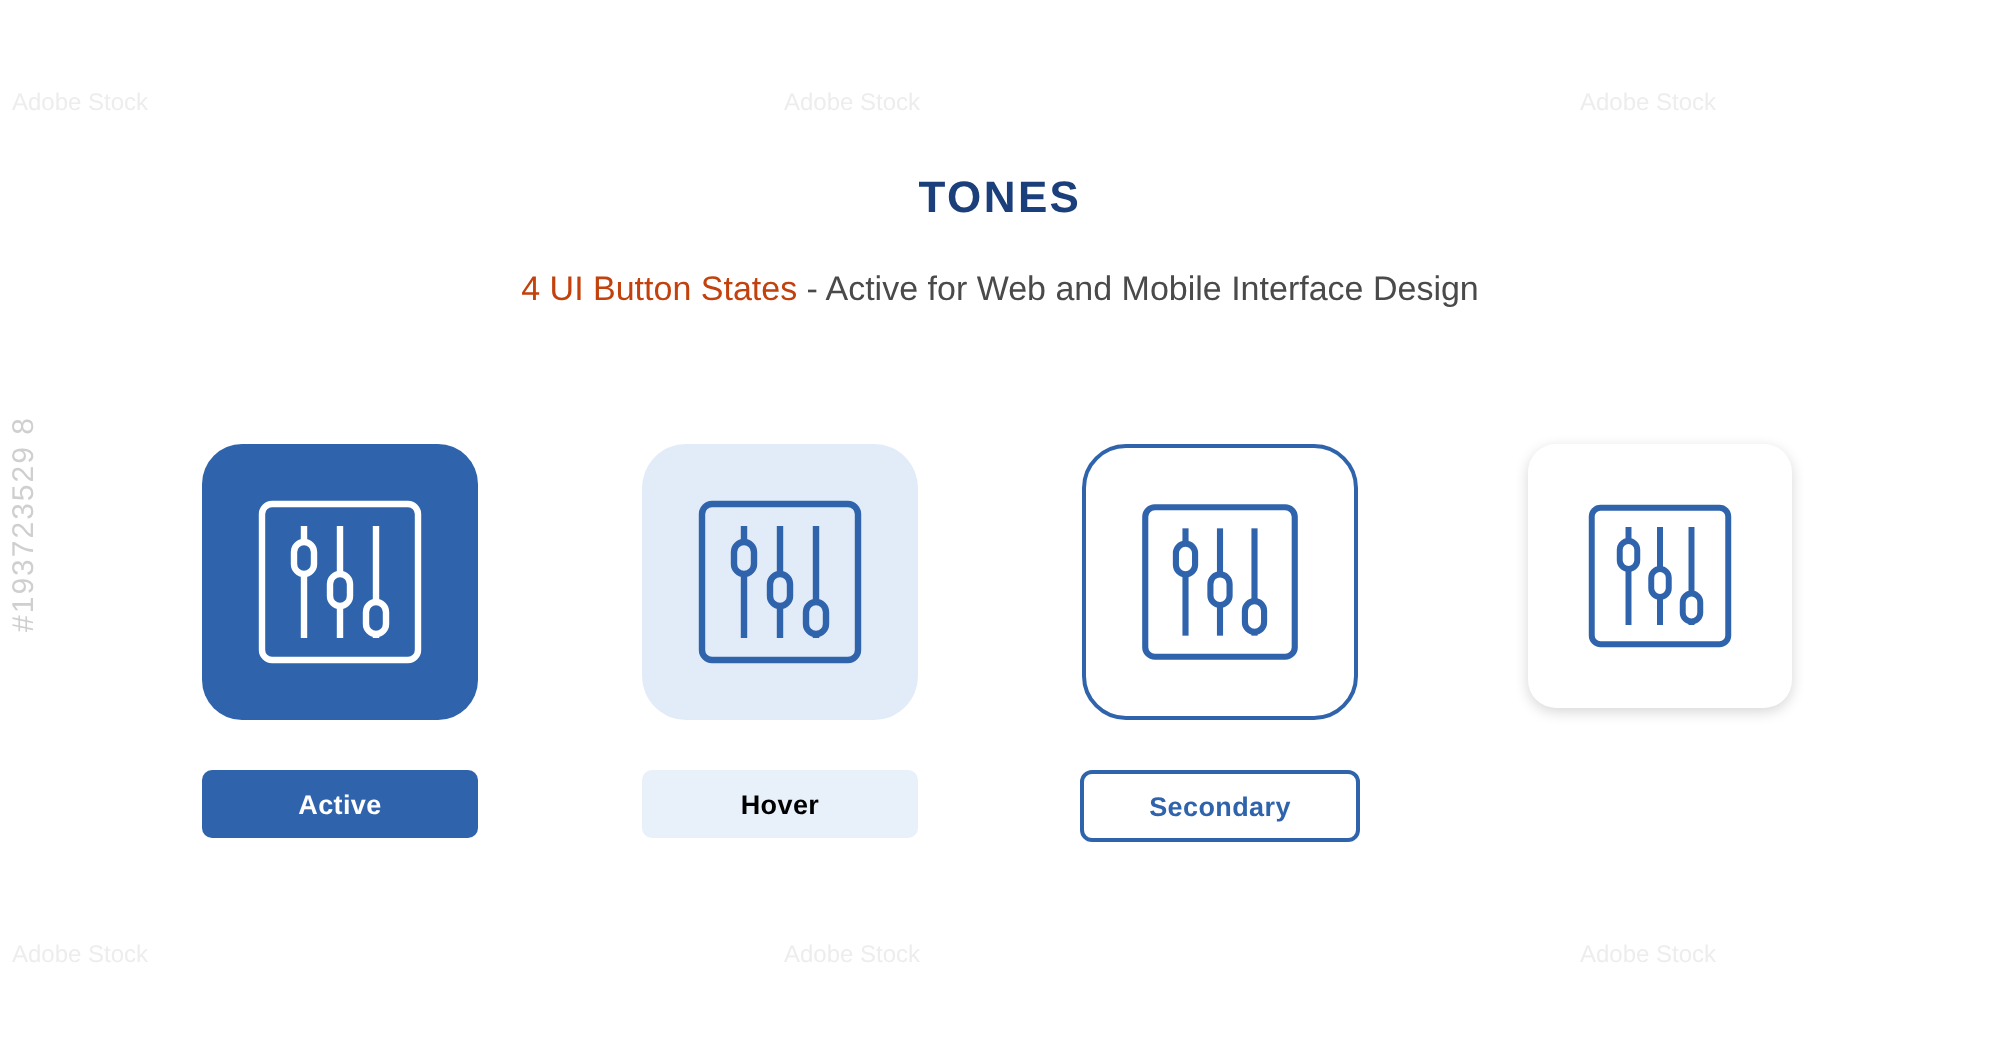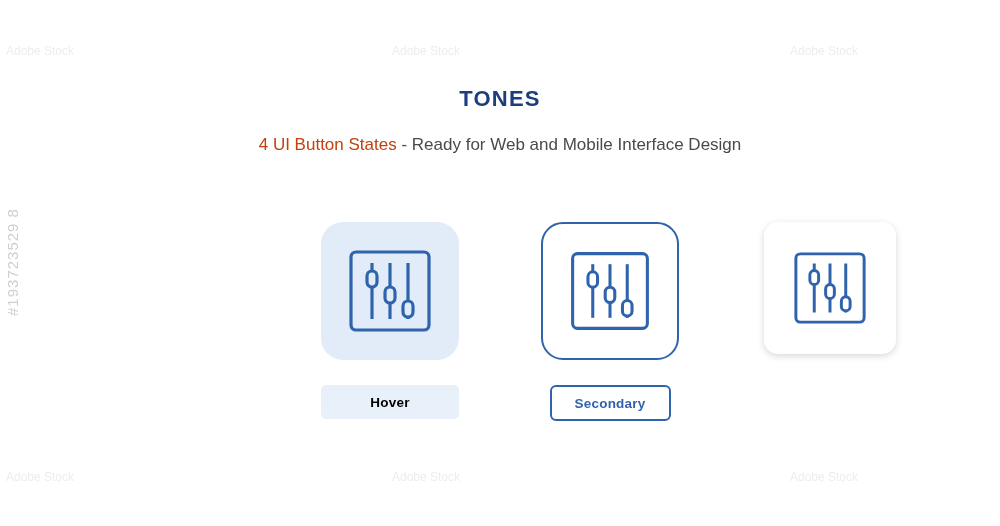--- a/index.html
+++ b/index.html
@@ -136,21 +136,21 @@
   .label-hover {
     background: #e8f0fa;
     color: #000000;
     border-radius: 5px;
   }
   .label-secondary {
     background: #ffffff;
     color: #2f64ac;
     border: 2px solid #2f64ac;
     border-radius: 6px;
-    width: 121px;
+    width: 140px;
     height: 36px;
   }
   .label-inactive {
     background: #ffffff;
     color: #30527e;
     border-radius: 5px;
     box-shadow: 0 2px 6px rgba(0,0,0,0.16);
   }
 </style>
 </head>
@@ -162,25 +162,39 @@
   <div class="wm-tile" style="left:6px;  top:44px;">Adobe Stock</div>
   <div class="wm-tile" style="left:6px;  top:470px;">Adobe Stock</div>
   <div class="wm-tile" style="left:392px;top:470px;">Adobe Stock</div>
   <div class="wm-tile" style="left:790px;top:470px;">Adobe Stock</div>
   <div class="wm-tile" style="left:392px;top:44px;">Adobe Stock</div>
   <div class="wm-tile" style="left:790px;top:44px;">Adobe Stock</div>
 </div>
 
 <div class="title">TONES</div>
 <div class="subtitle">
-  <span class="strong">4 UI Button States</span><span> - Ready for Web and Mobile Interface Design</span>
+  <span class="strong">4 UI Button States</span><span> - Active for Web and Mobile Interface Design</span>
 </div>
 
 <div class="states">
 
+  <div class="state state-0">
+    <div class="tile tile-active">
+      <svg class="glyph" width="96" height="96" viewBox="0 0 96 96">
+        <rect x="9" y="9" width="78" height="78" rx="5" fill="none" stroke="#ffffff" stroke-width="3.2"></rect>
+        <line x1="30" y1="20" x2="30" y2="76" stroke="#ffffff" stroke-width="3.2"></line>
+        <line x1="48" y1="20" x2="48" y2="76" stroke="#ffffff" stroke-width="3.2"></line>
+        <line x1="66" y1="20" x2="66" y2="76" stroke="#ffffff" stroke-width="3.2"></line>
+        <rect x="25" y="28" width="10" height="16" rx="5" fill="#2f64ac" stroke="#ffffff" stroke-width="3.2"></rect>
+        <rect x="43" y="44" width="10" height="16" rx="5" fill="#2f64ac" stroke="#ffffff" stroke-width="3.2"></rect>
+        <rect x="61" y="58" width="10" height="16" rx="5" fill="#2f64ac" stroke="#ffffff" stroke-width="3.2"></rect>
+      </svg>
+    </div>
+    <div class="label label-active">Active</div>
+  </div>
 
   <div class="state state-1">
     <div class="tile tile-hover">
       <svg class="glyph" width="96" height="96" viewBox="0 0 96 96">
         <rect x="9" y="9" width="78" height="78" rx="5" fill="none" stroke="#2f64ac" stroke-width="3.2"></rect>
         <line x1="30" y1="20" x2="30" y2="76" stroke="#2f64ac" stroke-width="3.2"></line>
         <line x1="48" y1="20" x2="48" y2="76" stroke="#2f64ac" stroke-width="3.2"></line>
         <line x1="66" y1="20" x2="66" y2="76" stroke="#2f64ac" stroke-width="3.2"></line>
         <rect x="25" y="28" width="10" height="16" rx="5" fill="#e2ecf8" stroke="#2f64ac" stroke-width="3.2"></rect>
         <rect x="43" y="44" width="10" height="16" rx="5" fill="#e2ecf8" stroke="#2f64ac" stroke-width="3.2"></rect>

